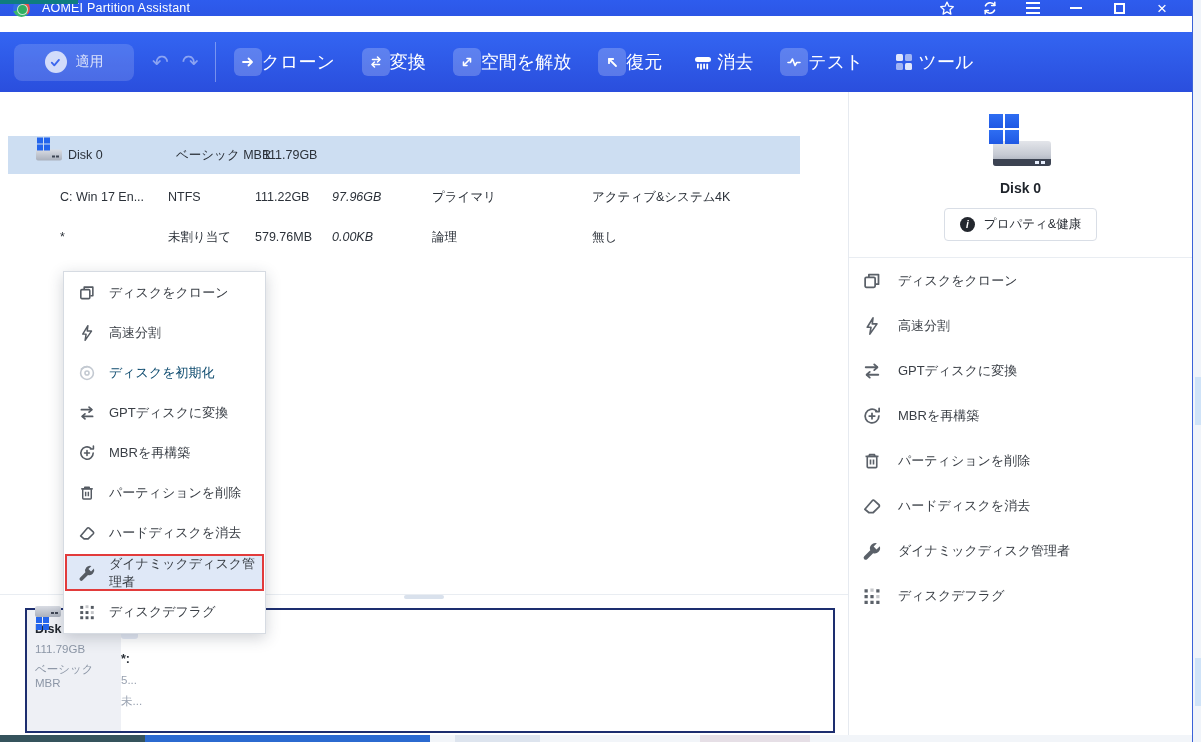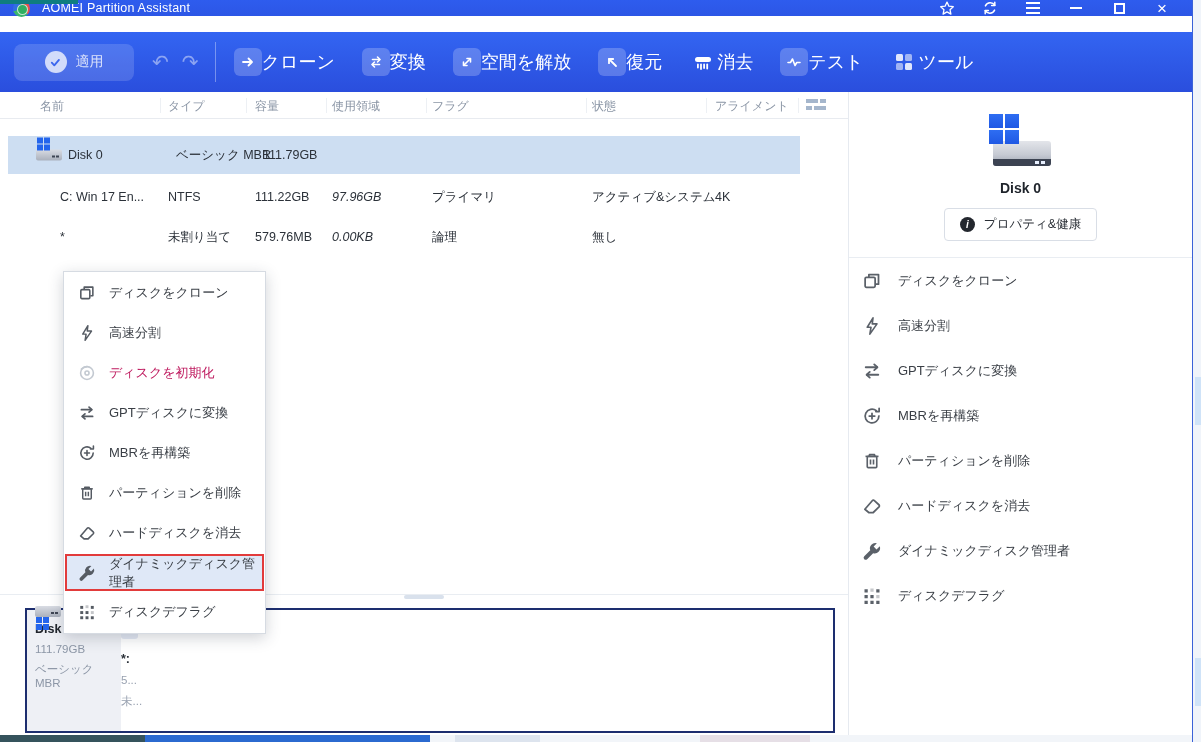--- a/index.html
+++ b/index.html
@@ -97,21 +97,21 @@
   .bp-un .mini-bar { width:17px; height:13px; border-radius:3px; background:#e4e9f4; }
   .bp-un .star { margin-top:13px; font-size:12.5px; color:#2b3139; font-weight:bold; }
   .bp-un .s1, .bp-un .s2 { margin-top:8px; font-size:11.5px; color:#98a1b0; }
 
   
   .ctx-menu { position:absolute; left:63px; top:271px; width:203px; background:#fff;
     border:1px solid #d6dbe2; box-shadow:0 4px 14px rgba(40,50,70,.22); z-index:20; padding:1px 0; }
   .ctx-item { height:40px; display:flex; align-items:center; padding-left:14px; gap:13px;
     font-size:13px; color:#3a3f46; }
   .ctx-item svg { flex:0 0 auto; }
-  .ctx-item.disabled { color:#be185d; }
+  .ctx-item.disabled { color:#0c4a6e; }
   .ctx-item.highlighted { height:37px; margin:1px 1px; background:#dfe8f7; border:2px solid #e23b3b;
     padding-left:11px; }
 
   
   .sidebar { position:absolute; left:848px; top:92px; width:344px; height:643px; background:#fff;
     border-left:1px solid #e6eaf0; z-index:4; }
   .sb-top { text-align:center; }
   .disk-ic-lg { position:relative; width:64px; height:54px; margin:22px auto 0; }
   .disk-ic-lg .body { position:absolute; left:4px; bottom:2px; width:58px; height:25px; border-radius:3px;
     background:linear-gradient(180deg,#e3e5ea 0%,#c6cad3 55%,#9aa1ae 100%); }
@@ -263,42 +263,20 @@
             <rect x="2" y="11" width="7" height="7" rx="1.5" fill="#fff" opacity=".55"></rect>
             <rect x="11" y="11" width="7" height="7" rx="1.5" fill="#fff" opacity=".85"></rect>
           </svg>
       </span>
       <span>ツール</span>
     </div>
   </div>
 </div>
 
 <div class="listing">
-  <div class="thead">
-    <span style="left:40px">名前</span>
-    <span style="left:168px">タイプ</span>
-    <span style="left:255px">容量</span>
-    <span style="left:332px">使用領域</span>
-    <span style="left:432px">フラグ</span>
-    <span style="left:592px">状態</span>
-    <span style="left:715px">アライメント</span>
-    <i class="th-sep" style="left:160px"></i>
-      <i class="th-sep" style="left:246px"></i>
-    <i class="th-sep" style="left:326px"></i>
-      <i class="th-sep" style="left:426px"></i>
-    <i class="th-sep" style="left:586px"></i>
-      <i class="th-sep" style="left:706px"></i>
-    <i class="th-sep" style="left:798px"></i>
-    <div class="header-grid-icon">
-      <i style="left:0;top:0;width:12px"></i>
-        <i style="left:14px;top:0;width:6px"></i>
-      <i style="left:0;top:7px;width:6px"></i>
-        <i style="left:8px;top:7px;width:12px"></i>
-    </div>
-  </div>
 
   <div class="row-sel">
     <span style="left:28px;width:26px">
       <span class="disk-ic-sm">
           <span class="body"></span>
           <span class="grid">
             <i></i>
             <i></i>
             <i></i>
             <i></i>

